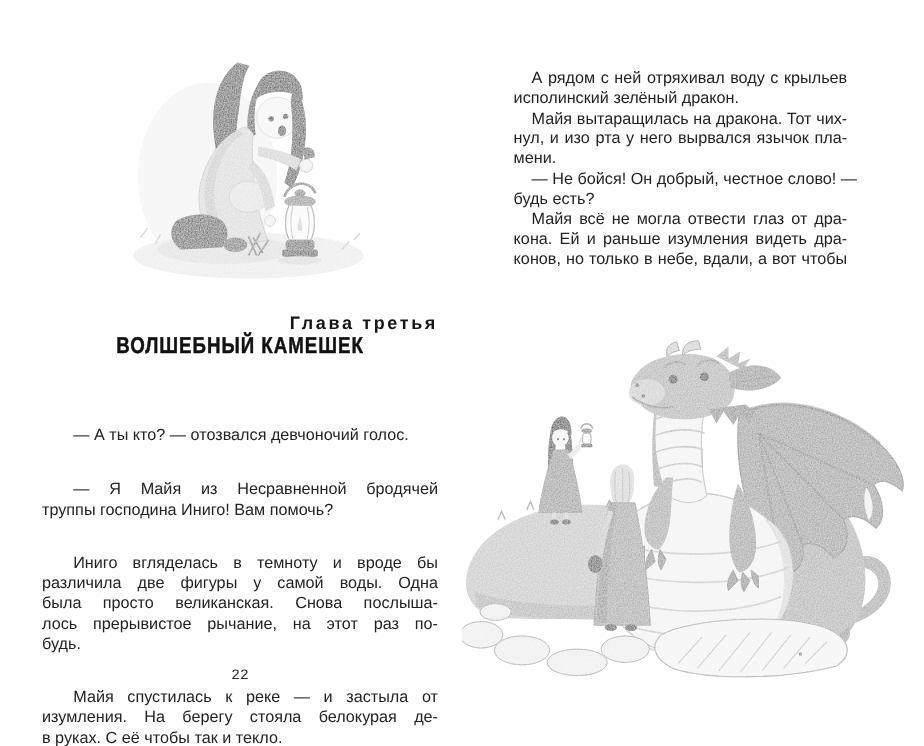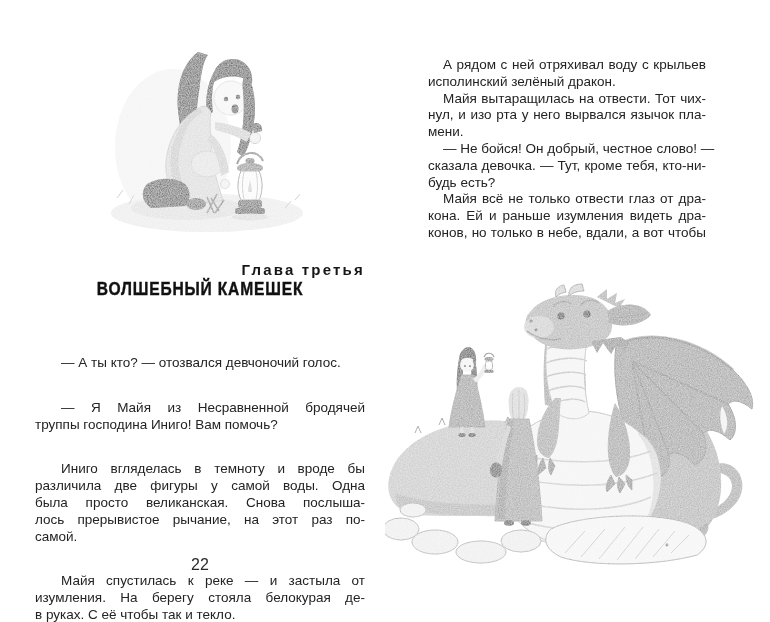--- a/index.html
+++ b/index.html
@@ -33,21 +33,21 @@
   .line{
     text-align:justify;text-align-last:justify;
     white-space:nowrap;height:16.8px;overflow:visible;
   }
   .line.last{text-align-last:left;}
   #left-text .line.indent{text-indent:26px;margin-top:28px;}
   #right-text .line.indent{text-indent:15px;}
 
   .page-number{
     position:absolute;left:35px;top:556px;width:330px;
-    text-align:center;font-size:16px;color:#2a2a2a;
+    text-align:center;font-size:12px;color:#2a2a2a;font-family:Liberation Mono, monospace;
   }
   svg{display:block;width:100%;height:100%;}
 </style>
 </head>
 <body>
 
 <div class="page" id="left-page">
 
   <div class="illus" id="girl-illus" aria-label="Карандашный рисунок: девочка на корточках с фонарём">
     <svg viewBox="0 0 215 235">
@@ -123,41 +123,40 @@
   <div class="chapter-title">ВОЛШЕБНЫЙ КАМЕШЕК</div>
 
   <div class="body-text" id="left-text">
       <div class="line indent last">— А ты кто? — отозвался девчоночий голос.</div>
       <div class="line indent">— Я Майя из Несравненной бродячей</div>
       <div class="line last">труппы господина Иниго! Вам помочь?</div>
       <div class="line indent">Иниго вгляделась в темноту и вроде бы</div>
       <div class="line">различила две фигуры у самой воды. Одна</div>
       <div class="line">была просто великанская. Снова послыша-</div>
       <div class="line">лось прерывистое рычание, на этот раз по-</div>
-      <div class="line last">самой.</div>
+      <div class="line last">будь.</div>
       <div class="line indent">Майя спустилась к реке — и застыла от</div>
       <div class="line">изумления. На берегу стояла белокурая де-</div>
       <div class="line last">в руках. С её чтобы так и текло.</div>
     </div>
 
   <div class="page-number">22</div>
 </div>
 
 <div class="page" id="right-page">
 
   <div class="body-text" id="right-text">
       <div class="line indent">А рядом с ней отряхивал воду с крыльев</div>
       <div class="line last">исполинский зелёный дракон.</div>
-      <div class="line indent">Майя вытаращилась на отвести. Тот чих-</div>
+      <div class="line indent">Майя вытаращилась на дракона. Тот чих-</div>
       <div class="line">нул, и изо рта у него вырвался язычок пла-</div>
       <div class="line last">мени.</div>
       <div class="line indent">— Не бойся! Он добрый, честное слово! —</div>
-      <div class="line">сказала девочка. — Тут, кроме тебя, кто-ни-</div>
       <div class="line last">будь есть?</div>
-      <div class="line indent">Майя всё не только отвести глаз от дра-</div>
+      <div class="line indent">Майя всё не могла отвести глаз от дра-</div>
       <div class="line">кона. Ей и раньше изумления видеть дра-</div>
       <div class="line">конов, но только в небе, вдали, а вот чтобы</div>
     </div>
 
   <div class="illus" id="dragon-illus" aria-label="Карандашный рисунок: дракон с крыльями и две девочки на камнях">
     <svg viewBox="0 0 385 285">
       <defs>
         <filter id="pencil2" x="-10%" y="-10%" width="120%" height="120%">
           <feTurbulence type="fractalNoise" baseFrequency="0.9" numOctaves="2" result="n"></feTurbulence>
           <feColorMatrix in="n" type="matrix" values="0 0 0 0 1  0 0 0 0 1  0 0 0 0 1  0 0 0 0.6 0" result="wn"></feColorMatrix>

